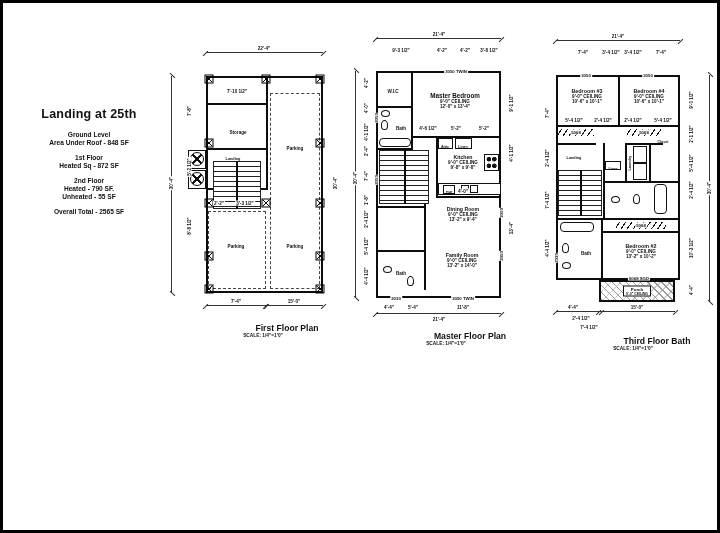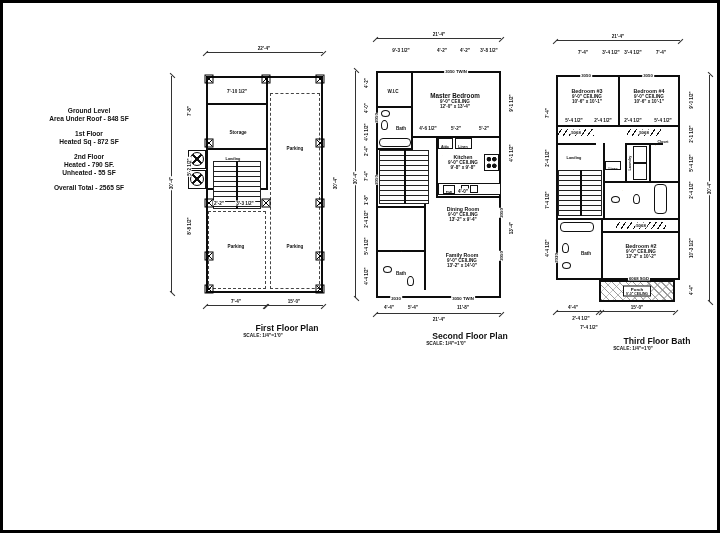--- a/index.html
+++ b/index.html
@@ -56,20 +56,21 @@
   .winlbl{position:absolute;transform:translate(-50%,-50%);font-size:4.3px;font-weight:bold;background:#fff;padding:0 1px;white-space:nowrap;z-index:6;}
   .winlblv{position:absolute;transform:translate(-50%,-50%) rotate(-90deg);font-size:4.3px;font-weight:bold;background:#fff;white-space:nowrap;z-index:6;}
   .lblv{position:absolute;transform:translate(-50%,-50%) rotate(-90deg);font-size:5px;font-weight:bold;white-space:nowrap;}
 </style>
 </head>
 <body>
 
 <div class="sheet">
 
   <div class="tblock">
+    <div class="big">Landing at 25th</div>
     <div class="ln">Ground Level</div>
     <div class="ln">Area Under Roof - 848 SF</div>
     <div class="gap"></div>
     <div class="ln">1st Floor</div>
     <div class="ln">Heated Sq - 872 SF</div>
     <div class="gap"></div>
     <div class="ln">2nd Floor</div>
     <div class="ln">Heated - 790 SF.</div>
     <div class="ln">Unheated - 55 SF</div>
     <div class="gap"></div>
@@ -229,21 +230,21 @@
     <div class="dimv" style="left:160px;top:75px;">9'-1 1/2"</div>
     <div class="dimv" style="left:160px;top:125px;">4'-1 1/2"</div>
     <div class="dimv" style="left:160px;top:200px;">13'-4"</div>
     <div class="dline" style="left:25px;top:285px;width:125px;"></div>
     <div class="dim" style="left:38px;top:279px;">4'-4"</div>
     <div class="dim" style="left:62px;top:279px;">5'-4"</div>
     <div class="dim" style="left:112px;top:279px;">11'-8"</div>
     <div class="dim" style="left:88px;top:291px;">21'-4"</div>
 
     <div class="ptitle" style="left:95px;top:303px;">
-      <div class="n">Second Floor Plan</div>
+      <div class="n">Master Floor Plan</div>
       <div class="s">SCALE: 1/4"=1'0"</div>
     </div>
   </div>
 
   <div class="plan" style="left:538px;top:25px;width:182px;height:335px;">
     <div class="outline" style="left:15px;top:47px;width:124px;height:205px;"></div>
 
     <div class="wall" style="left:77px;top:47px;width:2px;height:50px;"></div>
     <div class="wall" style="left:15px;top:97px;width:124px;height:2px;"></div>
     <div class="wall" style="left:15px;top:115px;width:40px;height:2px;"></div>

